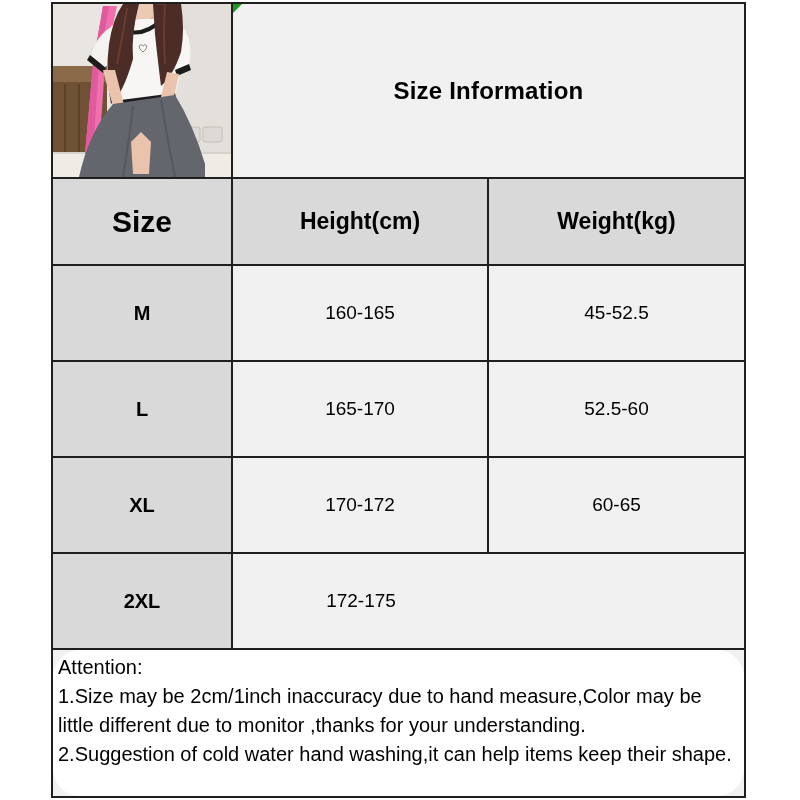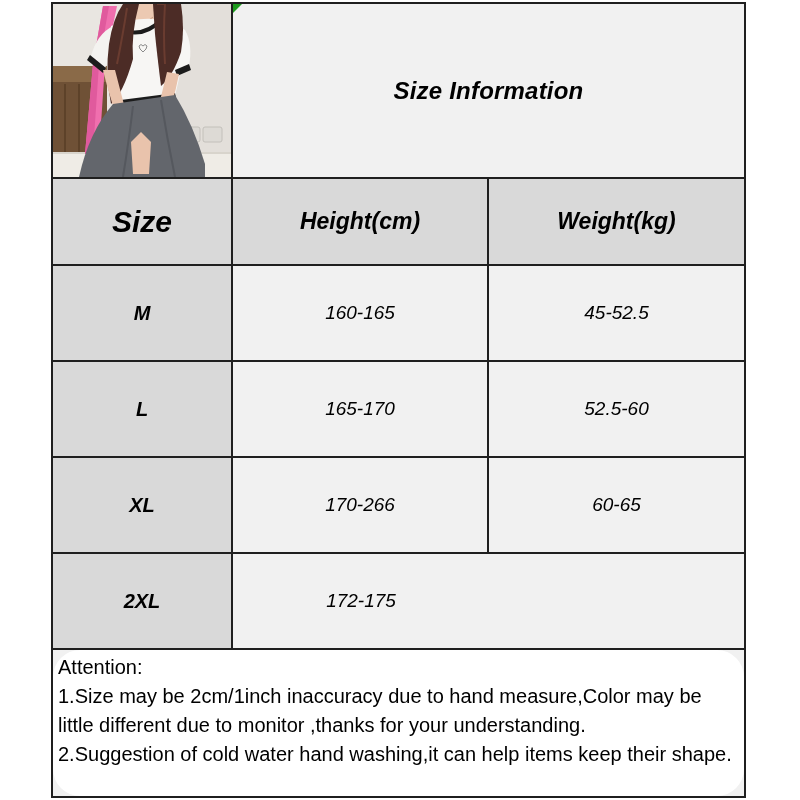--- a/index.html
+++ b/index.html
@@ -9,21 +9,21 @@
     position:relative;overflow:hidden;
   }
   .sheet{
     position:absolute;left:51px;top:2px;width:695px;
     border:2px solid #1f1f1f;box-sizing:border-box;background:#f1f1f1;
   }
   .row{display:flex;border-bottom:2px solid #1f1f1f;}
   .row:last-child{border-bottom:none;}
   .cell{
     box-sizing:border-box;border-right:2px solid #1f1f1f;
-    display:flex;align-items:center;justify-content:center;text-align:right;font-style:italic;
+    display:flex;align-items:center;justify-content:center;text-align:right;
   }
   .cell:last-child{border-right:none;}
   .c-size{width:180px;}
   .c-height{width:256px;}
   .c-weight{width:255px;flex:1;}
   
   .r-top{height:173px;}
   .photo-cell{padding:0;position:relative;background:#e7e4df;overflow:hidden;}
   .title-cell{background:#f1f1f1;position:relative;width:511px;flex:1;}
   .title-text{font-size:24px;font-weight:bold;letter-spacing:0.2px;}
@@ -123,21 +123,21 @@
     <div class="cell c-height">160-165</div>
     <div class="cell c-weight">45-52.5</div>
   </div>
   <div class="row r-data">
     <div class="cell c-size">L</div>
     <div class="cell c-height">165-170</div>
     <div class="cell c-weight">52.5-60</div>
   </div>
   <div class="row r-data">
     <div class="cell c-size">XL</div>
-    <div class="cell c-height">170-266</div>
+    <div class="cell c-height">170-172</div>
     <div class="cell c-weight">60-65</div>
   </div>
   <div class="row r-data">
     <div class="cell c-size">2XL</div>
     <div class="cell c-height">172-175</div>
   </div>
 
   <div class="row">
     <div class="attention" style="width:100%;">
       <div>Attention:</div>

